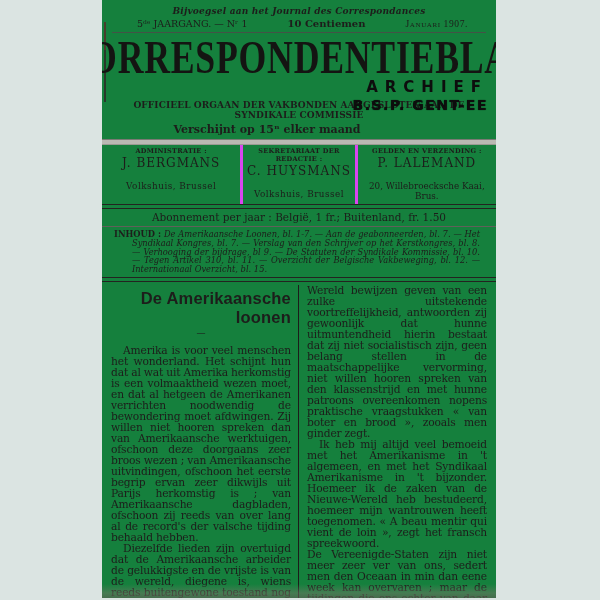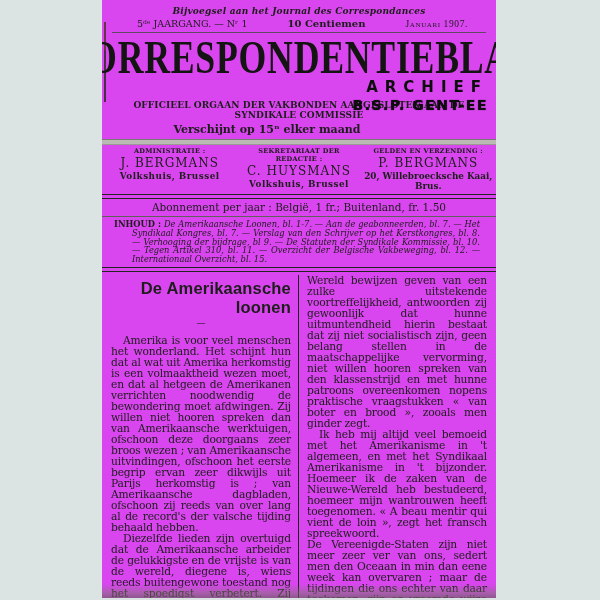--- a/index.html
+++ b/index.html
@@ -3,21 +3,21 @@
 <meta charset="utf-8">
 <style>
   html,body{margin:0;padding:0;}
   body{
     width:600px;height:600px;overflow:hidden;position:relative;
     background:#dbe4e2;
     font-family:"DejaVu Serif", serif;
   }
   .page{
     position:absolute;left:102px;top:0;width:394px;height:598px;
-    background:#d946ef;color:#1d1d1b;overflow:hidden;
+    background:#15803d;color:#1d1d1b;overflow:hidden;
   }
   .fold-mark{
     position:absolute;left:2px;top:22px;width:2px;height:80px;
     background:linear-gradient(#53302a 0 35%,#2e2b28 35% 100%);
     opacity:.85;
   }
   .supertitle{margin-top:6px;text-align:center;font-style:italic;font-weight:bold;font-size:9px;letter-spacing:.2px;}
   .issue-row{display:flex;justify-content:space-between;align-items:baseline;padding:0 28px 0 35px;margin-top:2px;font-size:9.5px;}
   .issue-center{font-weight:bold;font-size:10px;}
   .issue-right{font-variant:small-caps;letter-spacing:.6px;font-family:Liberation Serif, serif;}
@@ -31,24 +31,24 @@
   .subtitle{text-align:center;font-weight:bold;font-size:9px;margin-top:19px;letter-spacing:.1px;}
   .frequency{text-align:center;font-weight:bold;font-size:11px;margin-top:3px;padding-right:64px;}
   .stamp{position:absolute;top:78px;right:8px;z-index:5;text-align:right;font-family:"DejaVu Sans", sans-serif;color:#0d0d0d;}
   .stamp-line1{font-size:15px;font-weight:bold;letter-spacing:7px;}
   .stamp-line2{font-size:14px;font-weight:bold;letter-spacing:1.5px;margin-top:1px;text-shadow:0 0 1px #000;}
   .rule-grey{height:4px;background:#bab9b3;border-top:1px solid #7a7a74;border-bottom:1px solid #9a9a92;margin-top:3px;}
   .offices{display:flex;}
   .office{box-sizing:border-box;text-align:center;padding:2px 2px 3px;}
   .office-1,.office-3{flex:1.25;}
   .office-2{flex:1;}
-  .office + .office{border-left:7px solid #d946ef;}
+  .office + .office{border-left:3px solid #d946ef;}
   .office-role{font-size:6.5px;font-weight:bold;letter-spacing:.3px;}
   .office-name{font-size:12px;margin-top:1px;letter-spacing:1px;}
-  .office-address{font-size:8.8px;font-weight:bold;margin-top:1px;letter-spacing:.5px;}
+  .office-address{font-size:8.8px;font-weight:normal;margin-top:11px;letter-spacing:.5px;}
   .office-3 .office-address{letter-spacing:0;}
   .rule-double{height:3px;border-top:1px solid #232320;border-bottom:1px solid #232320;}
   .subscription{text-align:center;font-size:10.5px;margin-top:2px;}
   .rule-thin2{border-top:1px solid #60605a;margin-top:3px;}
   .inhoud{
     font-size:8.3px;line-height:8.8px;font-style:italic;text-align:justify;
     margin:3px 16px 3px 12px;padding-left:18px;text-indent:-18px;
   }
   .inhoud-label{font-style:normal;font-weight:bold;}
   .columns{display:flex;height:378px;overflow:hidden;margin-top:3px;}
@@ -103,21 +103,21 @@
       <div class="office-name">J. BERGMANS</div>
       <div class="office-address">Volkshuis, Brussel</div>
     </div>
     <div class="office office-2">
       <div class="office-role">SEKRETARIAAT DER REDACTIE :</div>
       <div class="office-name">C. HUYSMANS</div>
       <div class="office-address">Volkshuis, Brussel</div>
     </div>
     <div class="office office-3">
       <div class="office-role">GELDEN EN VERZENDING :</div>
-      <div class="office-name">P. BERGMANS</div>
+      <div class="office-name">P. LALEMAND</div>
       <div class="office-address">20, Willebroecksche Kaai, Brus.</div>
     </div>
   </div>
 
   <div class="rule-double"></div>
 
   <div class="subscription">Abonnement per jaar : België, 1 fr.; Buitenland, fr. 1.50</div>
 
   <div class="rule-thin2"></div>
 

